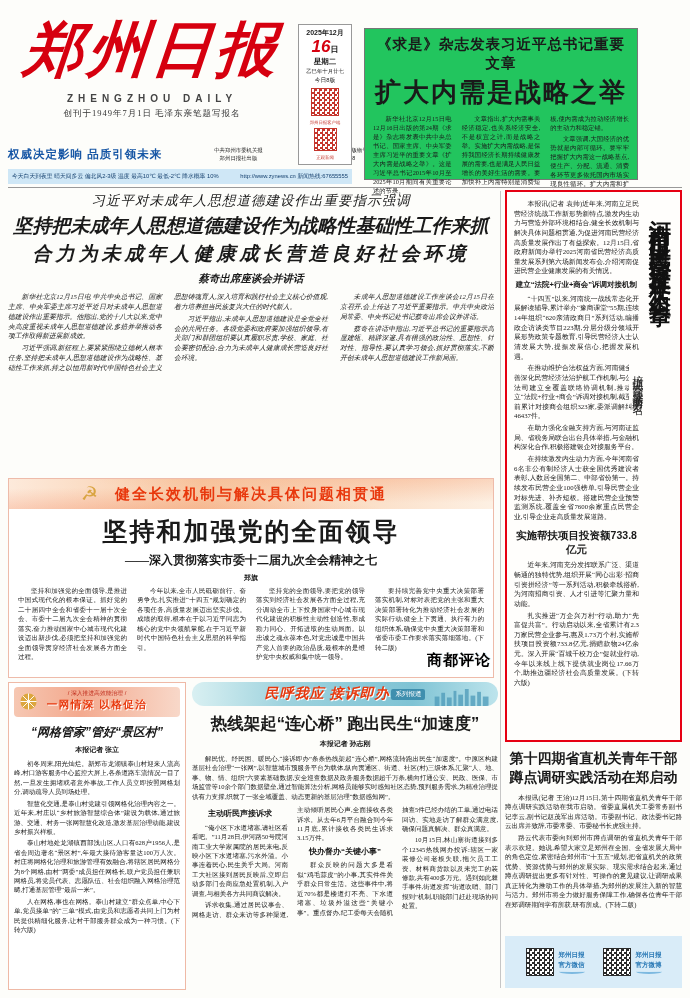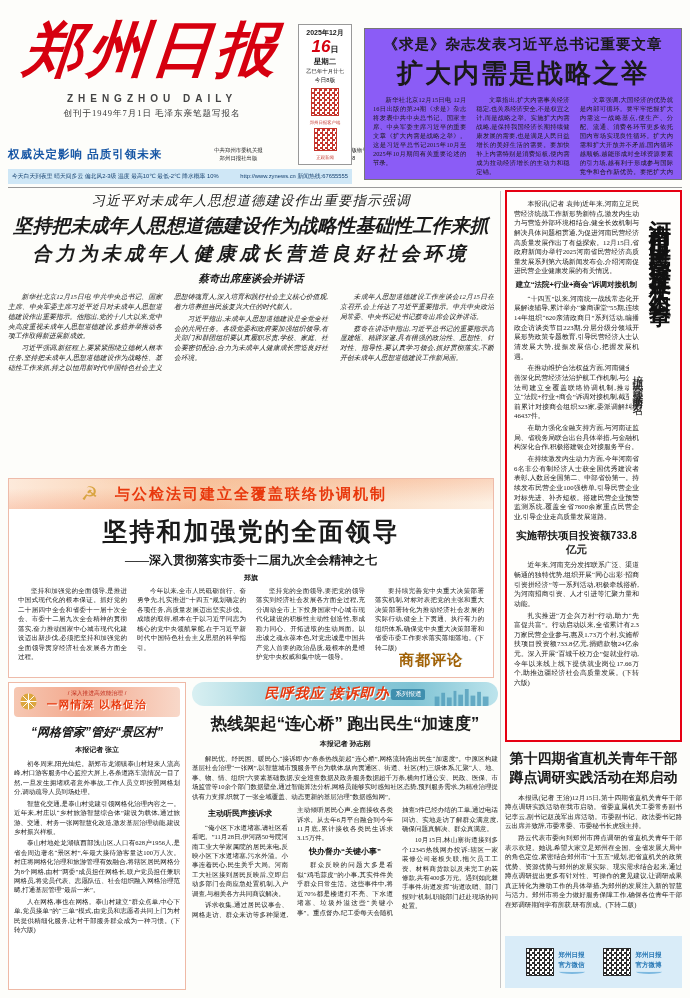--- a/index.html
+++ b/index.html
@@ -26,22 +26,22 @@
   .db-day{font-size:17px;font-weight:900;font-style:italic;color:#d6000f;line-height:1;}
   .db-day-suffix{font-size:8px;font-weight:bold;color:#111;}
   .db-week{font-size:7.5px;font-weight:bold;margin-top:1px;}
   .db-lunar{font-size:5.4px;margin-top:1px;}
   .db-pages{font-size:5.8px;margin-top:1px;}
   .qr{display:inline-block;background:repeating-conic-gradient(currentColor 0% 25%, #fff 0% 50%);
       background-size:5px 5px;border:1px solid currentColor;}
   .qr.red{color:#c5352c;width:26px;height:26px;margin-top:3px;}
   .qr-cap{font-size:4.4px;color:#c5352c;line-height:1.2;}
   
-  .qiushi{position:absolute;left:364px;top:28px;width:318px;height:152px;border:1px solid #777;
-          background:#8b5cf6;padding:6px 8px;box-sizing:border-box;}
+  .qiushi{position:absolute;left:364px;top:28px;width:274px;height:152px;border:1px solid #777;
+          background:#22c55e;padding:6px 8px;box-sizing:border-box;}
   .q-kicker{font-size:14.5px;font-weight:bold;text-align:center;letter-spacing:1px;}
   .q-headline{font-size:26px;font-weight:900;text-align:center;letter-spacing:2px;margin:2px 0 5px;}
   .q-body{column-count:3;column-gap:10px;font-size:6.3px;line-height:1.42;text-align:justify;height:84px;overflow:hidden;}
 
   .h-rule{position:absolute;left:8px;top:187px;width:674px;border-top:1px solid #999;}
   .v-rule{position:absolute;left:500px;top:191px;height:797px;border-left:1px solid #c6c6c6;}
 
   
   .main-story{position:absolute;left:8px;top:192px;width:486px;font-style:italic;}
   .ms-kicker{font-size:13.5px;text-align:center;letter-spacing:1px;}
@@ -55,22 +55,22 @@
   .c-banner{position:relative;height:30px;display:flex;align-items:center;justify-content:center;
             background:radial-gradient(ellipse at 15% 130%, rgba(236,90,40,.30), transparent 55%),
                        radial-gradient(ellipse at 85% -30%, rgba(240,120,60,.33), transparent 60%),
                        linear-gradient(90deg,#fdeadb,#f8c9a4 40%,#fdf0e3);}
   .c-banner-text{font-size:15px;font-weight:900;color:#e8380d;letter-spacing:2px;}
   .emblem{position:absolute;left:72px;top:3px;font-size:19px;color:#d9a441;}
   .c-headline{font-size:25px;font-weight:900;text-align:center;margin-top:6px;letter-spacing:2px;}
   .c-subtitle{font-size:12px;text-align:center;margin-top:4px;font-weight:bold;}
   .c-author{font-size:7px;text-align:center;margin:4px 0 3px;font-weight:bold;}
   .c-body{column-count:4;column-gap:10px;padding:0 9px;font-size:6.5px;line-height:1.45;text-align:justify;height:92px;overflow:hidden;}
-  .shangdu-logo{position:absolute;right:30px;bottom:7px;font-size:15px;font-weight:900;letter-spacing:1px;
-                color:#a16207;text-shadow:1px 1px 0 #fff,-1px -1px 0 #fff,1px 0 0 #bfe0ee;}
+  .shangdu-logo{position:absolute;right:2px;bottom:7px;font-size:15px;font-weight:900;letter-spacing:1px;
+                color:#000000;text-shadow:1px 1px 0 #fff,-1px -1px 0 #fff,1px 0 0 #bfe0ee;}
 
   
   .red-box{position:absolute;left:505px;top:190px;width:177px;height:552px;border:2px solid #e60012;
            background:#fffefc;padding:7px 5px 6px 7px;box-sizing:border-box;}
   .rb-inner{margin-right:36px;font-size:6.8px;line-height:1.42;text-align:justify;height:532px;overflow:hidden;}
   .rb-h4{font-family:"Liberation Sans","DejaVu Sans",sans-serif;font-size:7.5px;font-weight:bold;text-align:center;margin:4px 0 3px;text-indent:0;}
   .rb-h4.big{font-size:10.5px;margin-top:6px;}
   .rb-vtitle{position:absolute;top:10px;right:5px;writing-mode:vertical-rl;font-family:"Liberation Sans","DejaVu Sans",sans-serif;
              font-weight:900;font-size:22px;letter-spacing:5px;color:#111;height:528px;}
   .rb-vsub{position:absolute;top:172px;right:34px;writing-mode:vertical-rl;font-family:"Liberation Sans","DejaVu Sans",sans-serif;
@@ -188,21 +188,21 @@
         <p>习近平强调,新征程上,要紧紧围绕立德树人根本任务,坚持把未成年人思想道德建设作为战略性、基础性工作来抓,持之以恒用新时代中国特色社会主义思想铸魂育人,深入培育和践行社会主义核心价值观,着力培养担当民族复兴大任的时代新人。</p>
         <p>习近平指出,未成年人思想道德建设是全党全社会的共同任务。各级党委和政府要加强组织领导,有关部门和群团组织要认真履职尽责,学校、家庭、社会要密切配合,合力为未成年人健康成长营造良好社会环境。</p>
         <p>未成年人思想道德建设工作座谈会12月15日在京召开,会上传达了习近平重要指示。中共中央政治局常委、中央书记处书记蔡奇出席会议并讲话。</p>
         <p>蔡奇在讲话中指出,习近平总书记的重要指示高屋建瓴、精辟深邃,具有很强的政治性、思想性、针对性、指导性,要认真学习领会,抓好贯彻落实,不断开创未成年人思想道德建设工作新局面。</p>
       </div>
   </div>
 
   <div class="commentary">
     <div class="c-banner">
       <span class="emblem">☭</span>
-      <span class="c-banner-text">与公检法司建立全覆盖联络协调机制</span>
+      <span class="c-banner-text">健全长效机制与解决具体问题相贯通</span>
     </div>
     <div class="c-headline">坚持和加强党的全面领导</div>
     <div class="c-subtitle">——深入贯彻落实市委十二届九次全会精神之七</div>
     <div class="c-author">郑旗</div>
     <div class="c-body">
         <p>坚持和加强党的全面领导,是推进中国式现代化的根本保证。抓好党的二十届四中全会和省委十一届十次全会、市委十二届九次全会精神的贯彻落实,奋力推动国家中心城市现代化建设迈出新步伐,必须把坚持和加强党的全面领导贯穿经济社会发展各方面全过程。</p>
         <p>今年以来,全市人民砥砺前行、奋勇争先,扎实推进“十四五”规划确定的各项任务,高质量发展迈出坚实步伐。成绩的取得,根本在于以习近平同志为核心的党中央领航掌舵,在于习近平新时代中国特色社会主义思想的科学指引。</p>
         <p>坚持党的全面领导,要把党的领导落实到经济社会发展各方面全过程,充分调动全市上下投身国家中心城市现代化建设的积极性主动性创造性,形成勠力同心、开拓进取的生动局面。以忠诚之魂永葆本色,对党忠诚是中国共产党人首要的政治品质,最根本的是维护党中央权威和集中统一领导。</p>
         <p>要持续完善党中央重大决策部署落实机制,对标对表把党的主张和重大决策部署转化为推动经济社会发展的实际行动,健全上下贯通、执行有力的组织体系,确保党中央重大决策部署和省委市委工作要求落实落细落地。(下转二版)</p>
       </div>

